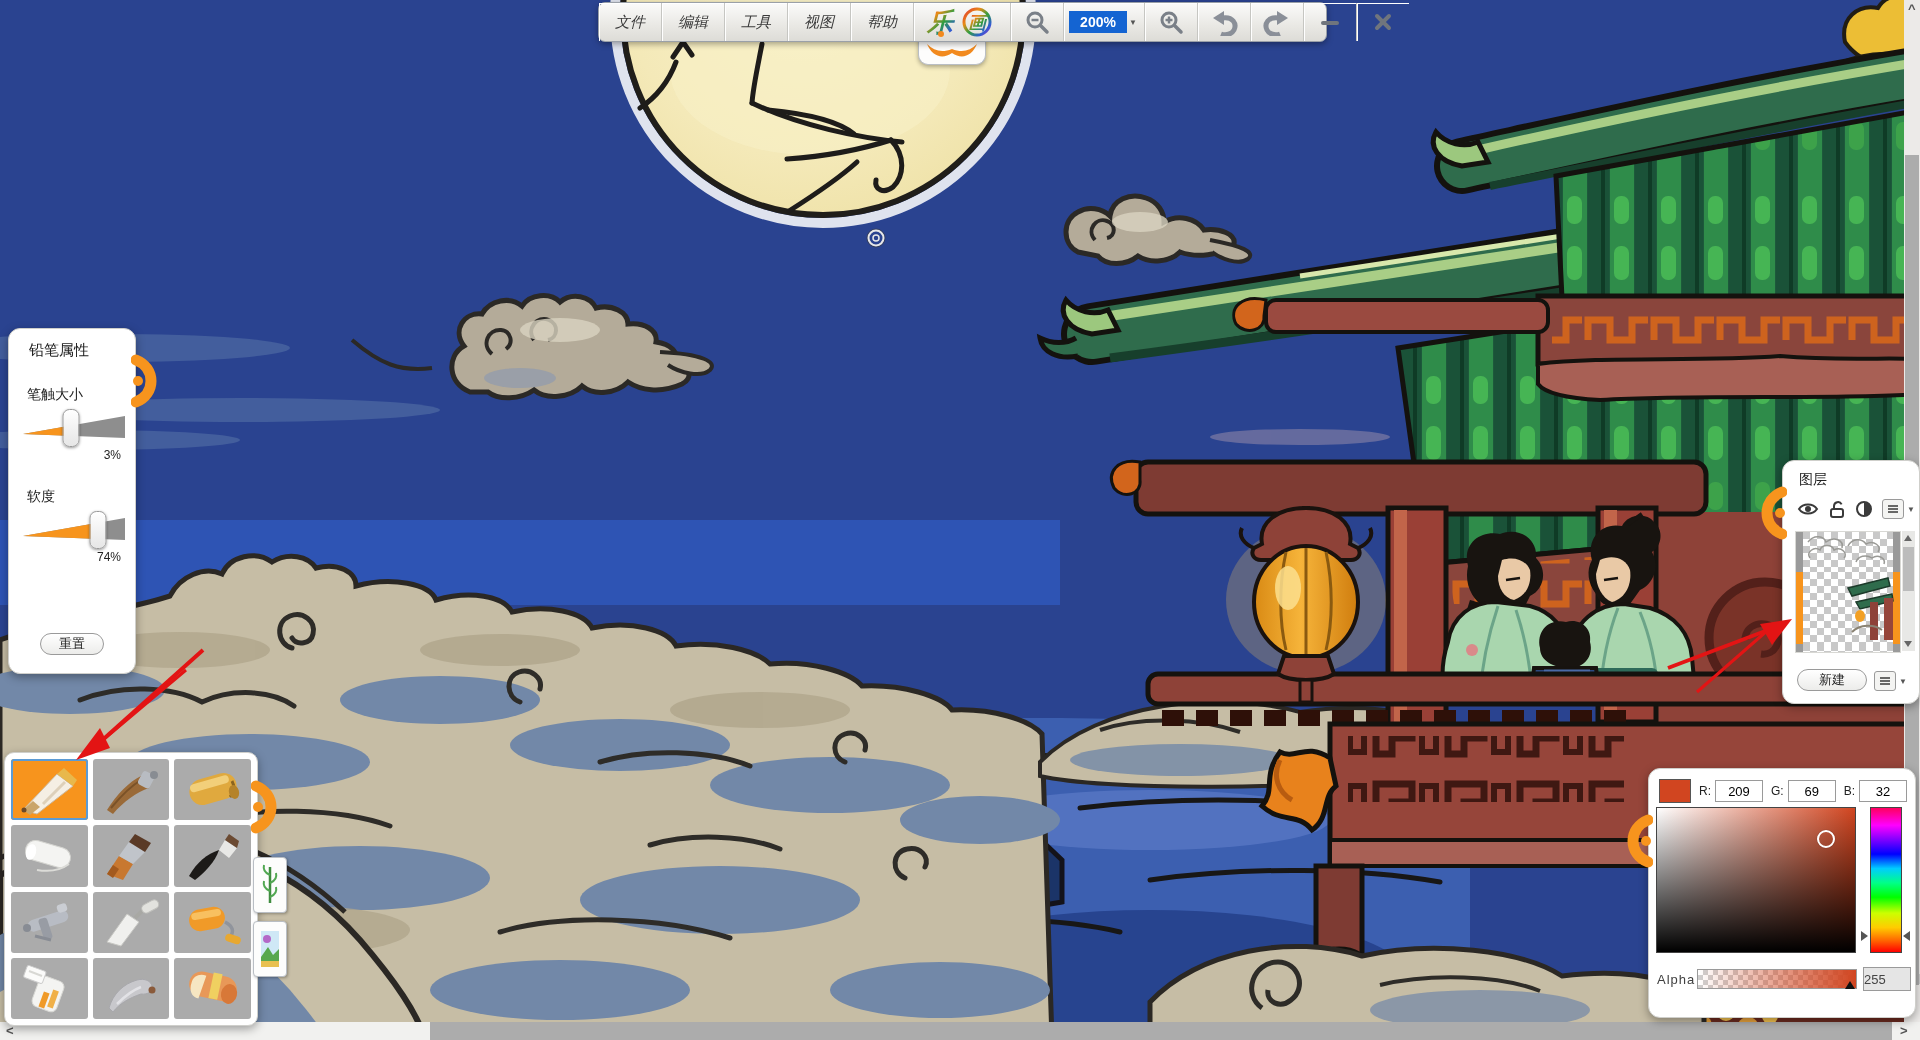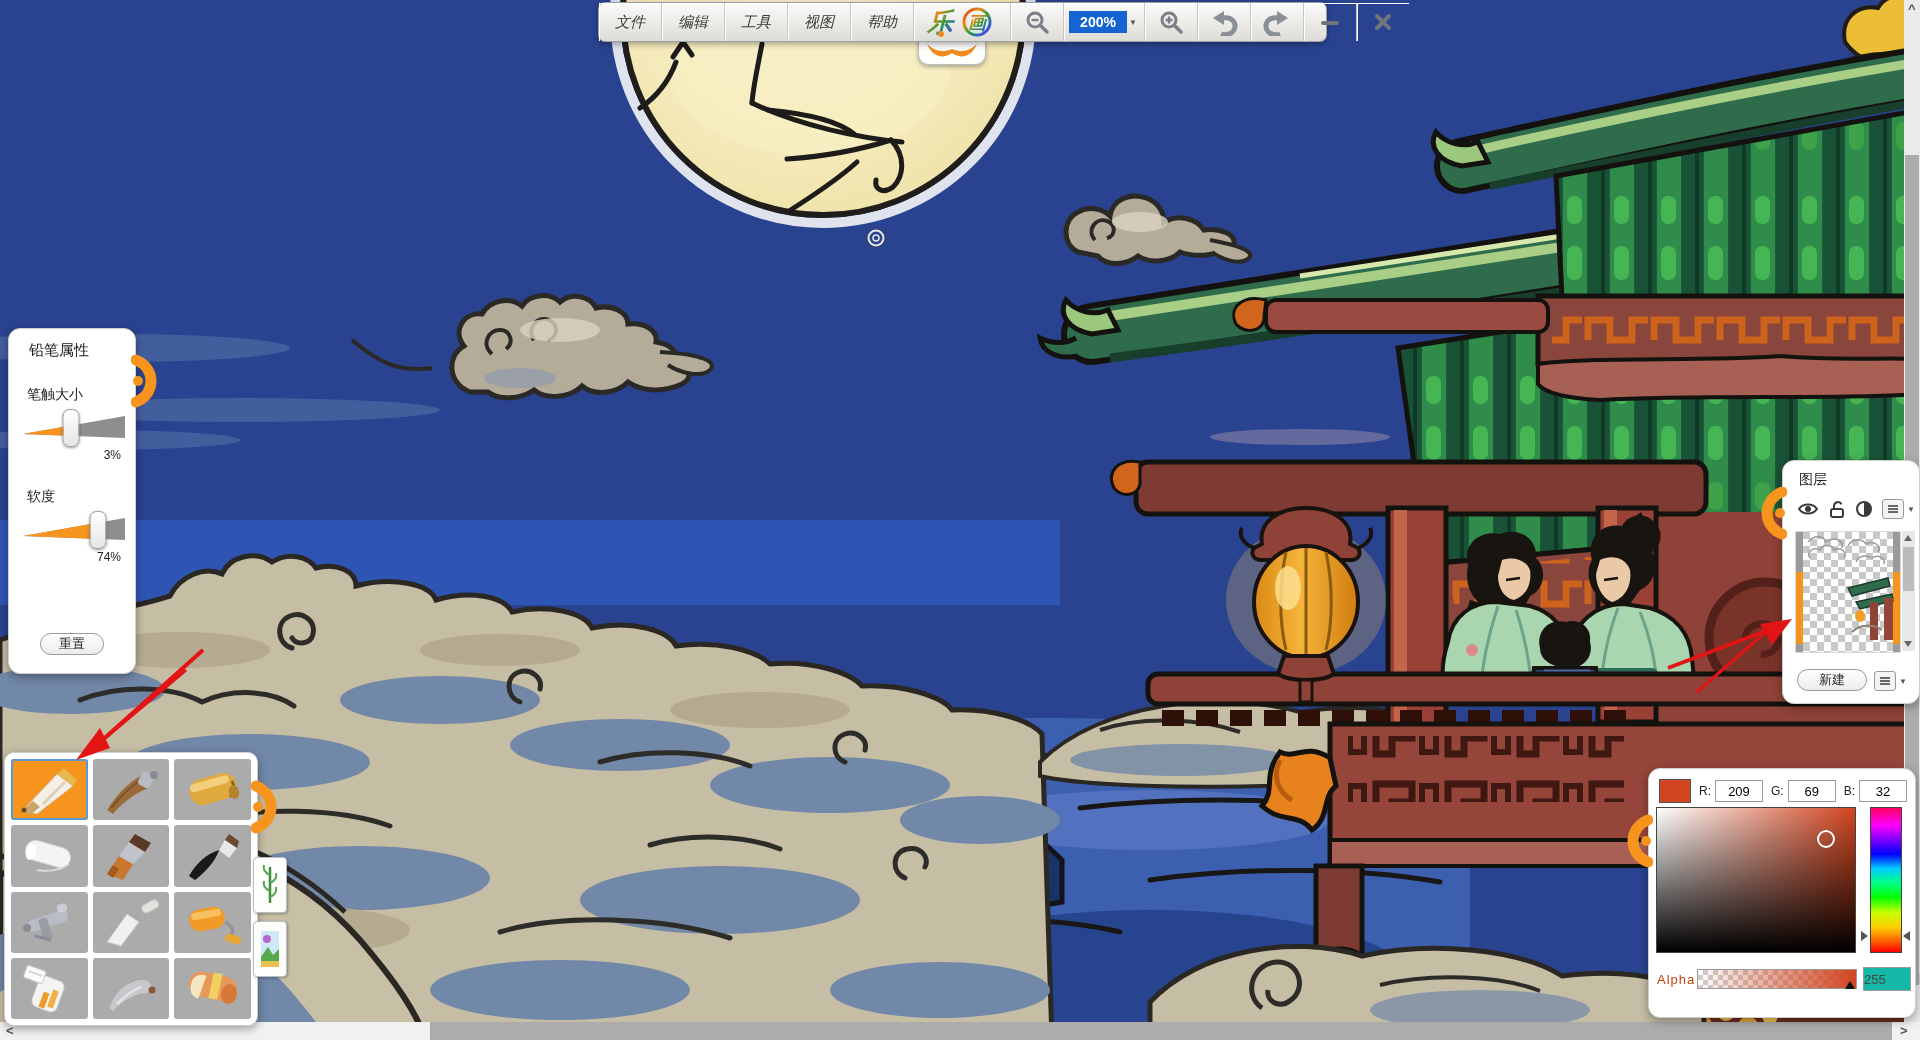--- a/index.html
+++ b/index.html
@@ -90,28 +90,28 @@
     background:linear-gradient(to bottom,rgba(0,0,0,0),#000),linear-gradient(to right,#fff,#d14520);}
   .svcur{position:absolute;left:160px;top:22px;width:14px;height:14px;border:2px solid #fff;
     border-radius:50%;box-shadow:0 0 1px rgba(0,0,0,.6);}
   .hue{position:absolute;left:221px;top:38px;width:30px;height:144px;border:1px solid #444;
     background:linear-gradient(to bottom,#ff0060,#ff00ff 12%,#6600ff 24%,#0000ff 32%,
       #00ccff 42%,#00ff88 52%,#00ff00 62%,#ccff00 73%,#ffcc00 83%,#ff6600 92%,#ff0000);}
   .hmark-l{position:absolute;left:212px;top:162px;width:0;height:0;border-top:5px solid transparent;
     border-bottom:5px solid transparent;border-left:7px solid #555;}
   .hmark-r{position:absolute;left:254px;top:162px;width:0;height:0;border-top:5px solid transparent;
     border-bottom:5px solid transparent;border-right:7px solid #555;}
-  .alpha-lab{position:absolute;left:8px;top:203px;font-size:13px;color:#c2410c;letter-spacing:1px;}
+  .alpha-lab{position:absolute;left:8px;top:203px;font-size:13px;color:#404040;letter-spacing:1px;}
   .alpha-sl{position:absolute;left:48px;top:200px;width:158px;height:18px;border:1px solid #9a9a9a;
     background:linear-gradient(to right,rgba(209,69,32,0),rgba(209,69,32,1)),
       repeating-conic-gradient(#cfcfcf 0 25%,#fff 0 50%) 0 0/10px 10px;}
   .amark{position:absolute;left:196px;top:212px;width:0;height:0;border-left:5px solid transparent;
     border-right:5px solid transparent;border-bottom:8px solid #111;}
   .spin{position:absolute;left:214px;top:198px;width:46px;height:22px;border:1px solid #9a9a9a;
-    background:#14b8a6;display:flex;align-items:center;gap:31px;}
+    background:#e5e5e5;display:flex;align-items:center;gap:31px;}
   .spin-val{flex:1;text-align:right;font-size:13px;color:#444;padding-right:2px;}
   .spin-btns{width:13px;display:flex;flex-direction:column;gap:2px;align-items:center;border-left:1px solid #bbb;}
   .sb{width:0;height:0;border-left:3px solid transparent;border-right:3px solid transparent;}
   .sb.u{border-bottom:4px solid #555;} .sb.d{border-top:4px solid #555;}
 </style>
 </head>
 <body>
 
 <div id="stage">
 

